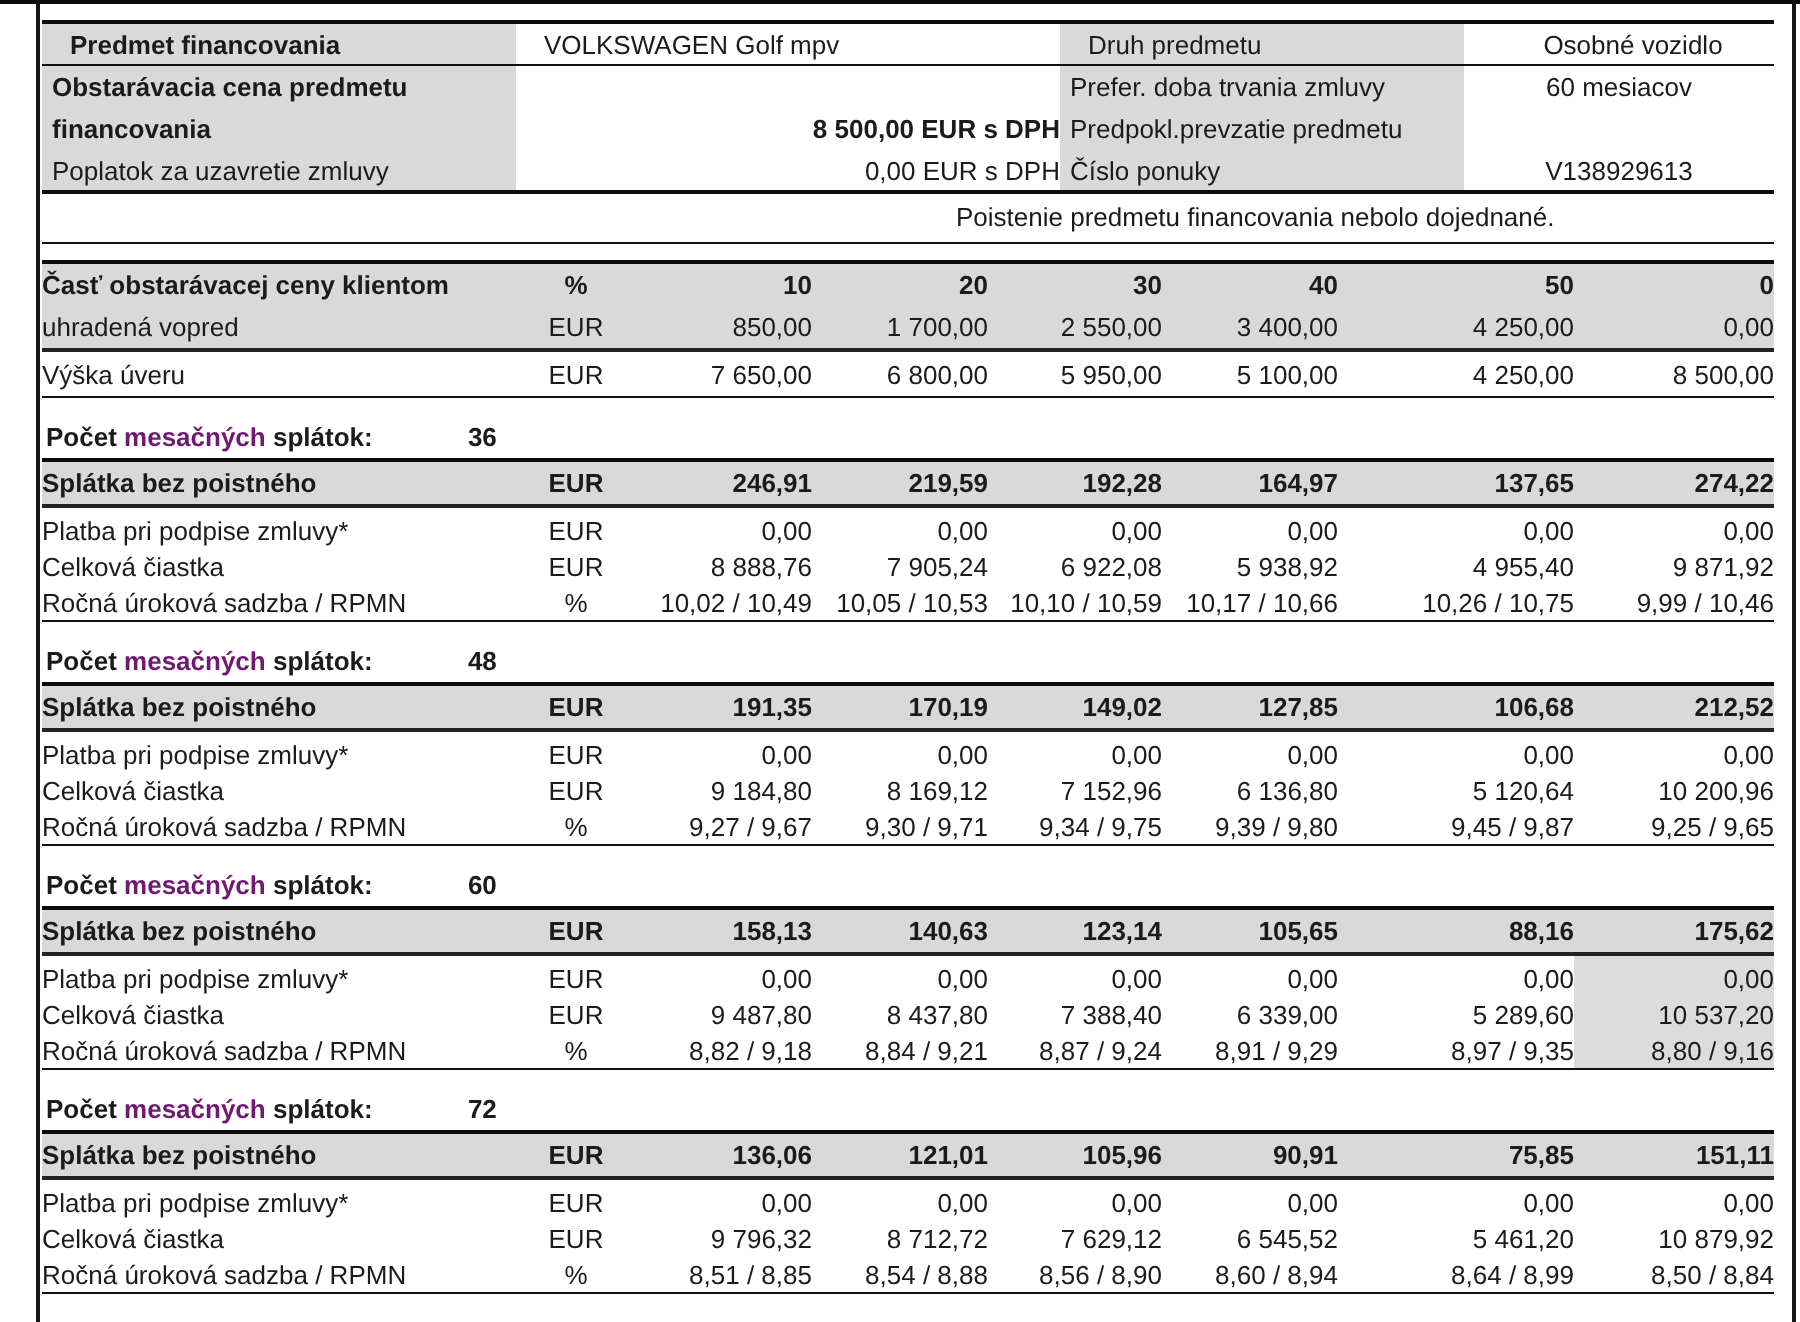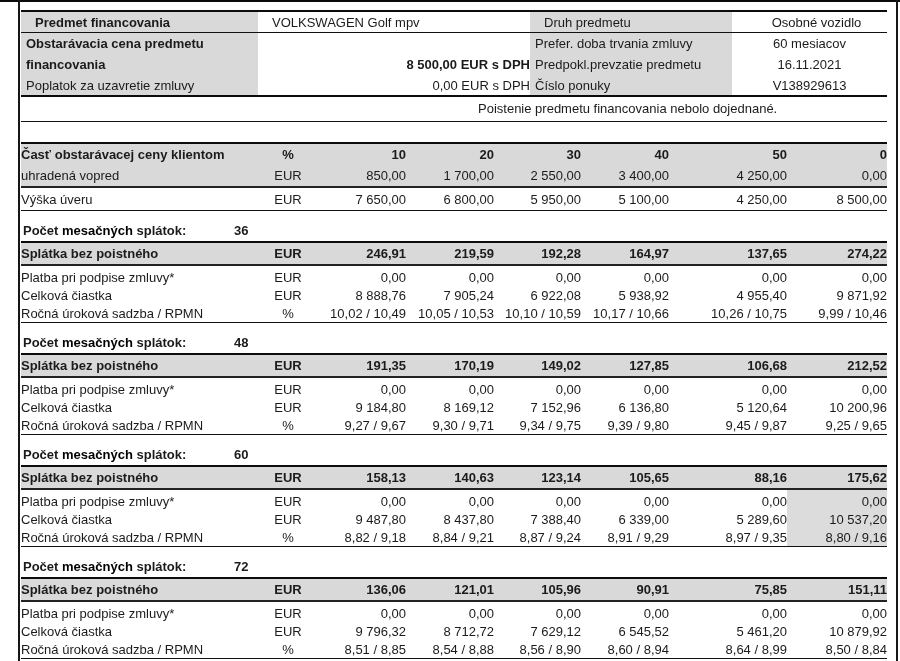--- a/index.html
+++ b/index.html
@@ -31,28 +31,28 @@
 
   
   .num-table{width:866px;border-collapse:collapse;table-layout:fixed;margin:0;}
   .num-table td{padding:0;height:18px;vertical-align:middle;overflow:hidden;white-space:nowrap;}
   col.c-label{width:237px}col.c-unit{width:60px}col.c-v1{width:88px}col.c-v2{width:88px}
   col.c-v3{width:87px}col.c-v4{width:88px}col.c-v5{width:118px}col.c-v6{width:100px}
   .lbl{padding-left:5px;}
   .unit{text-align:center;}
   .val{text-align:right;padding-right:9px;}
 
-  .advance-table{border-top:2px solid #0c0c0c;border-bottom:1.5px solid #111;margin-top:20px;}
+  .advance-table{border-top:2px solid #0c0c0c;border-bottom:1.5px solid #111;margin-top:8px;}
   .advance-table .r-pct td{height:21px;background:#d9d9d9;font-weight:bold;}
   .advance-table .r-eur td{height:21px;background:#d9d9d9;font-weight:normal;border-bottom:2px solid #222;}
   .advance-table .r-loan td{height:22px;}
 
   .pocet-row{margin-top:10px;height:20px;line-height:20px;border-bottom:2px solid #0c0c0c;
              font-weight:bold;padding-left:2px;white-space:nowrap;}
-  .red{color:#000000;}
+  .red{color:#701a75;}
   .pocet-num{display:inline-block;margin-left:44px;}
 
   .section-table{border-bottom:1.5px solid #111;}
   .row-splatka td{height:21px;background:#d9d9d9;font-weight:bold;border-bottom:2px solid #222;}
   .first-white td{padding-top:2px;}
   .hl{background:#dcdcdc;}
 </style>
 </head>
 <body>
 
@@ -72,21 +72,20 @@
       <div class="cena-label">
         <span>Obstarávacia cena predmetu</span><br>
         <span>financovania</span>
       </div>
       <div class="hc gc2 gr2"></div>
       <div class="hc g pl gc3 gr2">Prefer. doba trvania zmluvy</div>
       <div class="hc ctr gc4 gr2">60 mesiacov</div>
 
       <div class="hc right bold gc2 gr3">8 500,00 EUR s DPH</div>
       <div class="hc g pl gc3 gr3">Predpokl.prevzatie predmetu</div>
-      <div class="hc ctr gc4 gr3">16.11.2021</div>
 
       <div class="hc g pl gc1 gr4">Poplatok za uzavretie zmluvy</div>
       <div class="hc right gc2 gr4">0,00 EUR s DPH</div>
       <div class="hc g pl gc3 gr4">Číslo ponuky</div>
       <div class="hc ctr gc4 gr4">V138929613</div>
     </div>
 
     <div class="poistenie">Poistenie predmetu financovania nebolo dojednané.</div>
 
     <table class="num-table advance-table">

